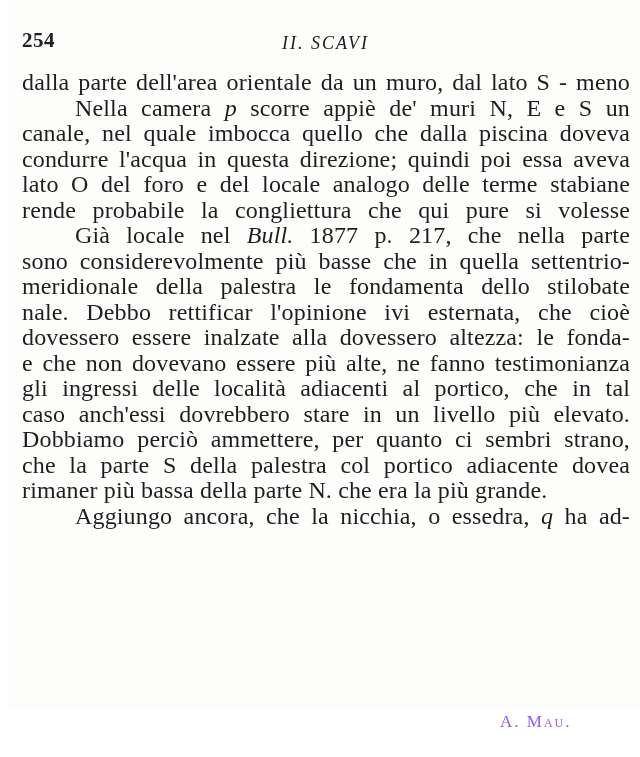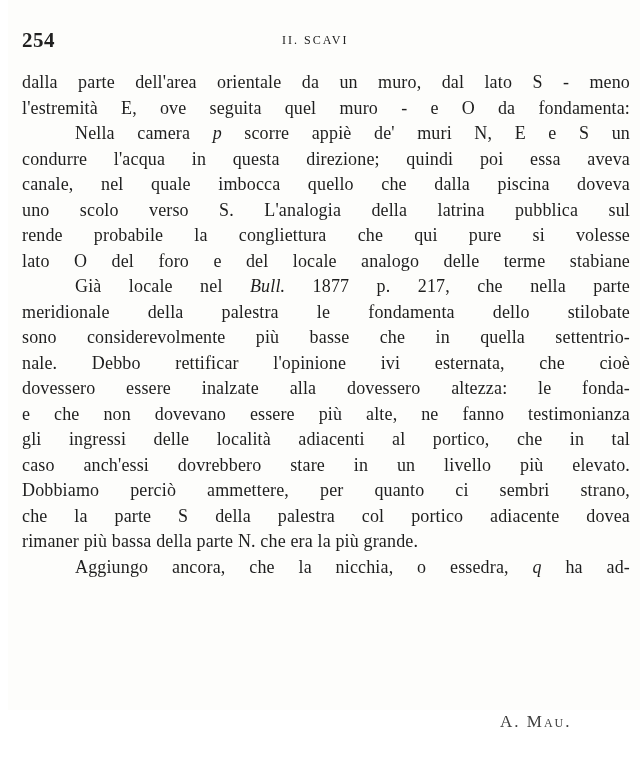--- a/index.html
+++ b/index.html
@@ -36,36 +36,37 @@
       top: 0;
       font-size: 21px;
       font-weight: bold;
       letter-spacing: 0.5px;
       color: #202020;
     }
     .section-title {
       position: absolute;
       left: 260px;
       top: 5px;
-      font-size: 12px;
+      font-size: 18px;
       letter-spacing: 2px;
       font-variant: small-caps;
       color: #202020;
+      font-style: italic;
     }
     .body-text {
       position: absolute;
       left: 14px;
       top: 70px;
       width: 608px;
     }
     .line {
       display: block;
       height: 25.5px;
       line-height: 25.5px;
-      font-size: 18px;
+      font-size: 24px;
       white-space: nowrap;
       text-align: justify;
       text-align-last: justify;
       letter-spacing: 0.15px;
     }
     .line.indent {
       padding-left: 53px;
     }
     .line.last {
       text-align-last: left;
@@ -73,48 +74,46 @@
     .it {
       font-style: italic;
     }
     .signature {
       position: absolute;
       left: 492px;
       top: 712px;
       font-size: 17px;
       font-variant: small-caps;
       letter-spacing: 2px;
-      color: #404040;
+      color: #8b5cf6;
     }
   </style>
 </head>
 <body>
 
 <div class="page">
 
   <div class="running-head">
     <span class="page-number">254</span>
     <span class="section-title">II. SCAVI</span>
   </div>
 
   <div class="body-text">
 
     <span class="line">dalla parte dell'area orientale da un muro, dal lato S - meno</span>
-    <span class="line">l'estremità E, ove seguita quel muro - e O da fondamenta:</span>
 
     <span class="line indent"><span>Nella camera </span><span class="it">p</span><span> scorre appiè de' muri N, E e S un</span></span>
+    <span class="line">canale, nel quale imbocca quello che dalla piscina doveva</span>
     <span class="line">condurre l'acqua in questa direzione; quindi poi essa aveva</span>
-    <span class="line">canale, nel quale imbocca quello che dalla piscina doveva</span>
-    <span class="line">uno scolo verso S. L'analogia della latrina pubblica sul</span>
+    <span class="line">lato O del foro e del locale analogo delle terme stabiane</span>
     <span class="line">rende probabile la congliettura che qui pure si volesse</span>
-    <span class="line">lato O del foro e del locale analogo delle terme stabiane</span>
 
     <span class="line indent"><span>Già locale nel </span><span class="it">Bull.</span><span> 1877 p. 217, che nella parte</span></span>
+    <span class="line">sono considerevolmente più basse che in quella settentrio-</span>
     <span class="line">meridionale della palestra le fondamenta dello stilobate</span>
-    <span class="line">sono considerevolmente più basse che in quella settentrio-</span>
     <span class="line">nale. Debbo rettificar l'opinione ivi esternata, che cioè</span>
     <span class="line">dovessero essere inalzate alla dovessero altezza: le fonda-</span>
     <span class="line">e che non dovevano essere più alte, ne fanno testimonianza</span>
     <span class="line">gli ingressi delle località adiacenti al portico, che in tal</span>
     <span class="line">caso anch'essi dovrebbero stare in un livello più elevato.</span>
     <span class="line">Dobbiamo perciò ammettere, per quanto ci sembri strano,</span>
     <span class="line">che la parte S della palestra col portico adiacente dovea</span>
     <span class="line last">rimaner più bassa della parte N. che era la più grande.</span>
 
     <span class="line indent"><span>Aggiungo ancora, che la nicchia, o essedra, </span><span class="it">q</span><span> ha ad-</span></span>

